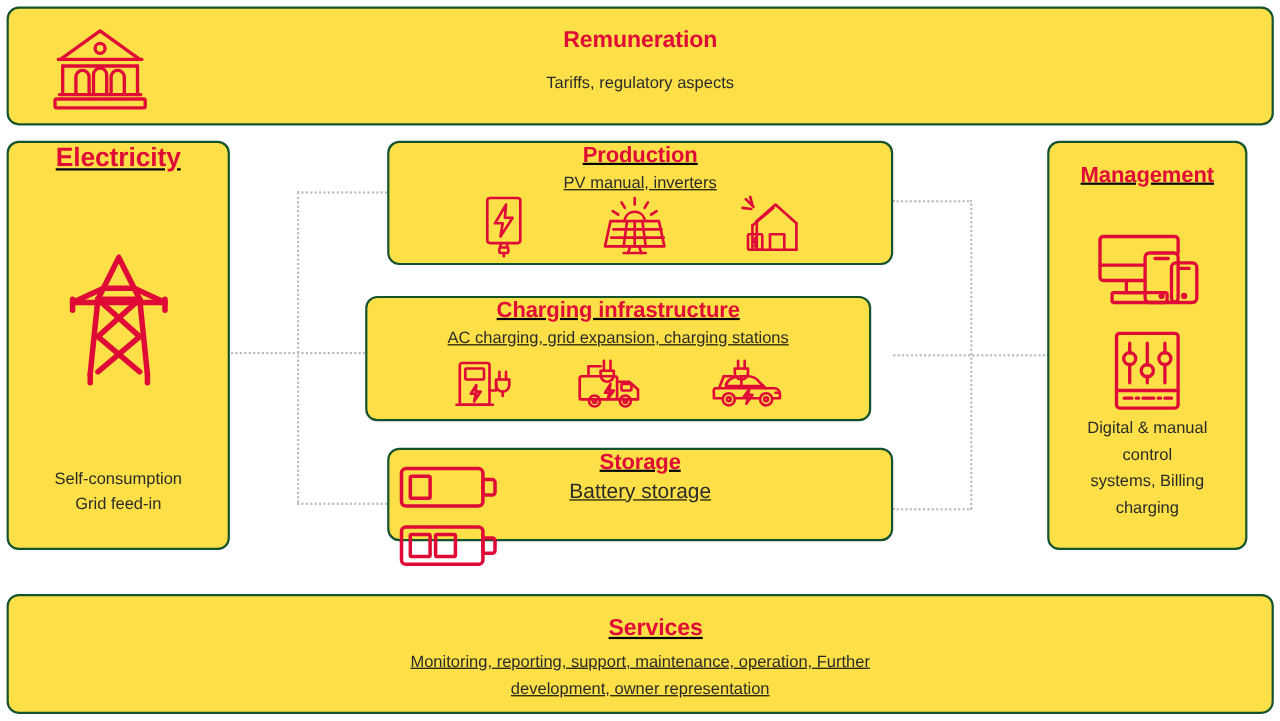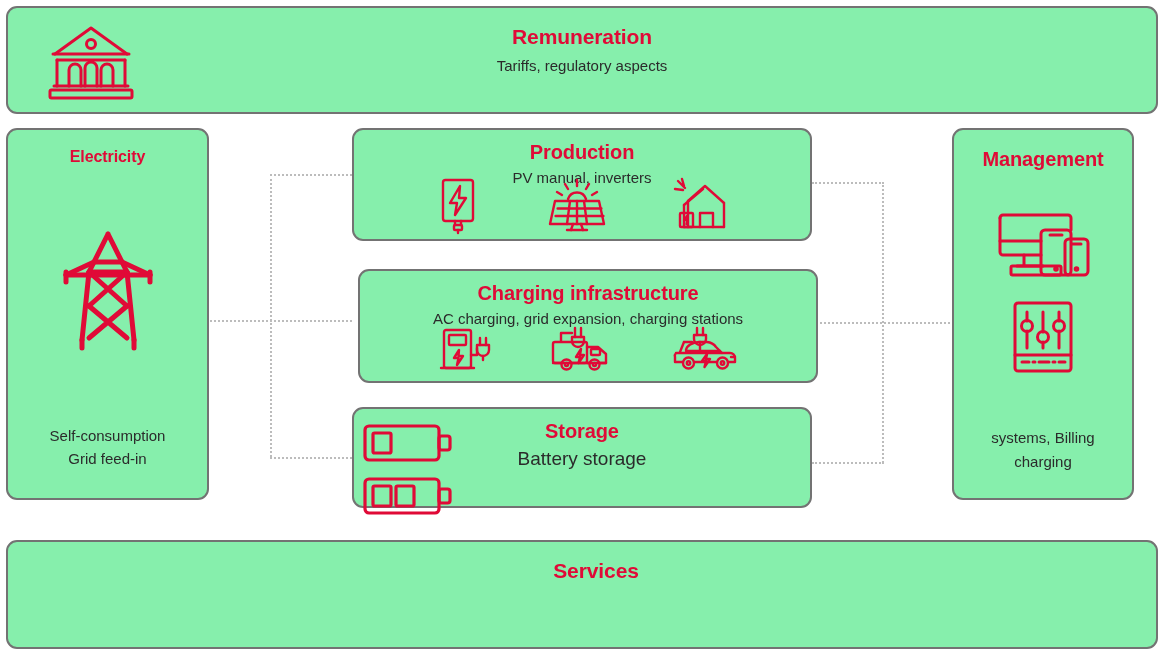--- a/index.html
+++ b/index.html
@@ -16,24 +16,25 @@
   }
 
   .stage {
     position: absolute;
     inset: 0;
   }
 
   
   .panel {
     position: absolute;
-    background: #86efac;
-    border: 2px solid #737373;
+    background: #fde047;
+    border: 2px solid #14532d;
     border-radius: 11px;
     box-sizing: border-box;
+    text-decoration: underline;
   }
 
   .title {
     color: #e00a37;
     font-weight: bold;
     text-align: center;
     letter-spacing: -0.1px;
   }
   .subtitle {
     color: #2b2b2b;
@@ -46,37 +47,37 @@
     top: 6px;
     width: 1152px;
     height: 108px;
   }
   #remuneration .txtwrap {
     position: absolute;
     left: 0; right: 0;
     top: 17px;
   }
   #remuneration .title { font-size: 21px; }
-  #remuneration .subtitle { font-size: 15px; margin-top: 8px; }
+  #remuneration .subtitle { font-size: 15px; margin-top: 18px; }
   #remuneration .icon-slot {
     position: absolute;
     left: 33px;
     top: 14px;
     width: 100px;
     height: 80px;
   }
 
   
   #electricity {
     left: 6px;
     top: 128px;
     width: 203px;
     height: 372px;
   }
-  #electricity .title { font-size: 16px; margin-top: 18px; }
+  #electricity .title { font-size: 24px; }
   #electricity .icon-slot {
     position: absolute;
     left: 0; right: 0;
     top: 95px;
     height: 130px;
     display: flex;
     align-items: center;
     justify-content: center;
   }
   #electricity .footnote {
@@ -117,33 +118,33 @@
   }
 
   
   #production {
     left: 352px;
     top: 128px;
     width: 460px;
     height: 113px;
   }
   #charging {
-    left: 358px;
+    left: 332px;
     top: 269px;
     width: 460px;
     height: 114px;
   }
   #storage {
     left: 352px;
     top: 407px;
     width: 460px;
-    height: 101px;
-  }
-
-  .center-head { padding-top: 11px; }
+    height: 85px;
+  }
+
+  .center-head { }
   #production .title { font-size: 20px; }
   #production .subtitle { font-size: 15px; margin-top: 5px; }
   #charging .title { font-size: 20px; }
   #charging .subtitle { font-size: 15px; margin-top: 5px; }
   #storage .title { font-size: 20px; }
   #storage .subtitle { font-size: 19px; margin-top: 5px; }
 
   .icon-row {
     position: absolute;
     left: 0; right: 0;
@@ -414,23 +415,28 @@
           <circle cx="33" cy="37" r="5.5"></circle>
           <path d="M49 12 V21 M49 31 V48"></path>
           <circle cx="49" cy="26" r="5.5"></circle>
           <path d="M5 55 H61"></path>
           <path d="M12 62 H19 M23 62 H25 M29 62 H39 M43 62 H45 M49 62 H55"></path>
         </svg>
       </span>
 
     </div>
     <div class="footnote">
+      <div>Digital &amp; manual control</div>
       <div>systems, Billing charging</div>
     </div>
   </div>
 
   <div class="panel" id="services">
     <div class="txtwrap">
       <div class="title">Services</div>
+      <div class="subtitle">
+        <div>Monitoring, reporting, support, maintenance, operation, Further</div>
+        <div>development, owner representation</div>
+      </div>
     </div>
   </div>
 
 </div>
 
 </body></html>

